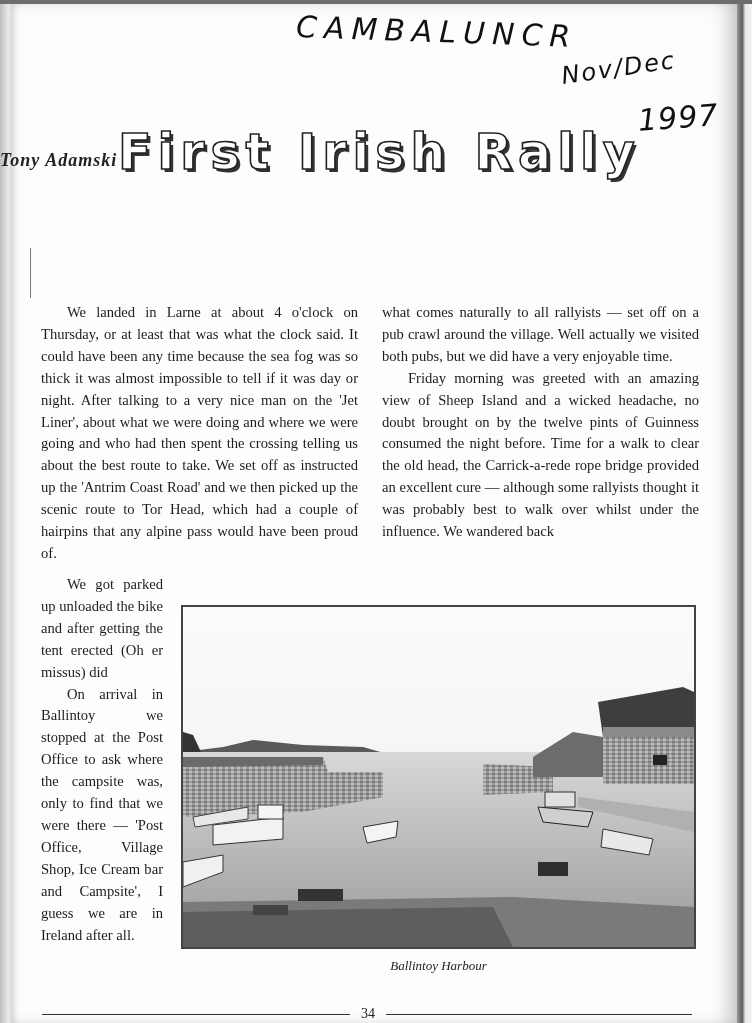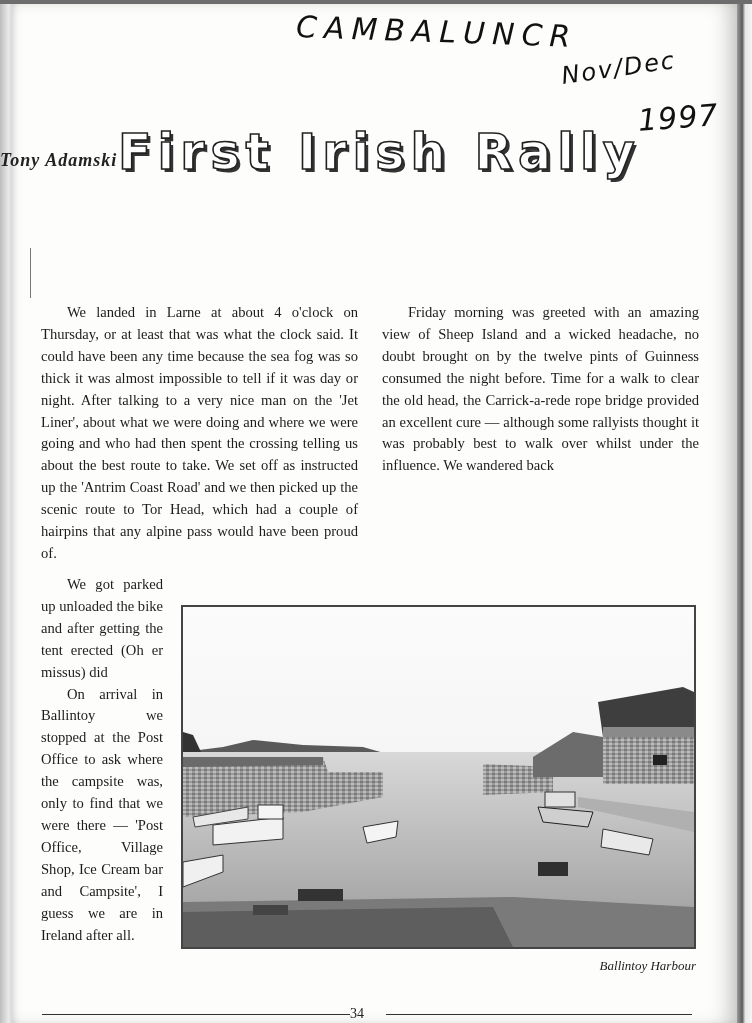--- a/index.html
+++ b/index.html
@@ -53,28 +53,28 @@
   .col p.noindent { text-indent:0; }
   .col-left { left:41px; top:302px; width:317px; }
   .col-right { left:382px; top:302px; width:317px; }
   .col-narrow { left:41px; top:574px; width:122px; }
 
   .photo {
     position:absolute; left:181px; top:605px; width:515px; height:344px;
     border:2px solid #444; box-sizing:border-box; overflow:hidden; background:#fafafa;
   }
   .caption {
-    position:absolute; left:181px; width:515px; top:958px; text-align:right;
+    position:absolute; left:181px; width:515px; top:958px; text-align:center;
     font-style:italic; font-size:13px; color:#222;
   }
   .footer-rule { position:absolute; top:1014px; height:1px; background:#333; }
   .footer-rule.l { left:42px; width:308px; }
   .footer-rule.r { left:386px; width:306px; }
   .page-number {
-    position:absolute; left:350px; width:36px; top:1006px; text-align:left;
+    position:absolute; left:350px; width:36px; top:1006px; text-align:center;
     font-size:14px; color:#222;
   }
   .margin-mark { position:absolute; left:30px; top:248px; width:1px; height:50px; background:#777; }
 </style>
 </head>
 <body>
 
 <div class="top-bar"></div>
 <div class="page-edge-left"></div>
 <div class="page"></div>
@@ -92,20 +92,21 @@
 <div class="col col-left">
   <p>We landed in Larne at about 4 o'clock on Thursday, or at least that was what the clock said. It could have been any time because the sea fog was so thick it was almost impossible to tell if it was day or night. After talking to a very nice man on the 'Jet Liner', about what we were doing and where we were going and who had then spent the crossing telling us about the best route to take. We set off as instructed up the 'Antrim Coast Road' and we then picked up the scenic route to Tor Head, which had a couple of hairpins that any alpine pass would have been proud of.</p>
 </div>
 
 <div class="col col-narrow">
   <p>We got parked up unloaded the bike and after getting the tent erected (Oh er missus) did</p>
   <p>On arrival in Ballintoy we stopped at the Post Office to ask where the campsite was, only to find that we were there — 'Post Office, Village Shop, Ice Cream bar and Campsite', I guess we are in Ireland after all.</p>
 </div>
 
 <div class="col col-right">
+  <p class="noindent">what comes naturally to all rallyists — set off on a pub crawl around the village. Well actually we visited both pubs, but we did have a very enjoyable time.</p>
   <p>Friday morning was greeted with an amazing view of Sheep Island and a wicked headache, no doubt brought on by the twelve pints of Guinness consumed the night before. Time for a walk to clear the old head, the Carrick-a-rede rope bridge provided an excellent cure — although some rallyists thought it was probably best to walk over whilst under the influence. We wandered back</p>
 </div>
 
 <div class="photo" title="Black and white photograph of a small stone harbour with moored boats">
   <svg width="511" height="340" viewBox="0 0 511 340">
     <defs>
       <linearGradient id="sky" x1="0" y1="0" x2="0" y2="1">
         <stop offset="0" stop-color="#fbfbfb"></stop>
           <stop offset="1" stop-color="#eeeeee"></stop>
       </linearGradient>

